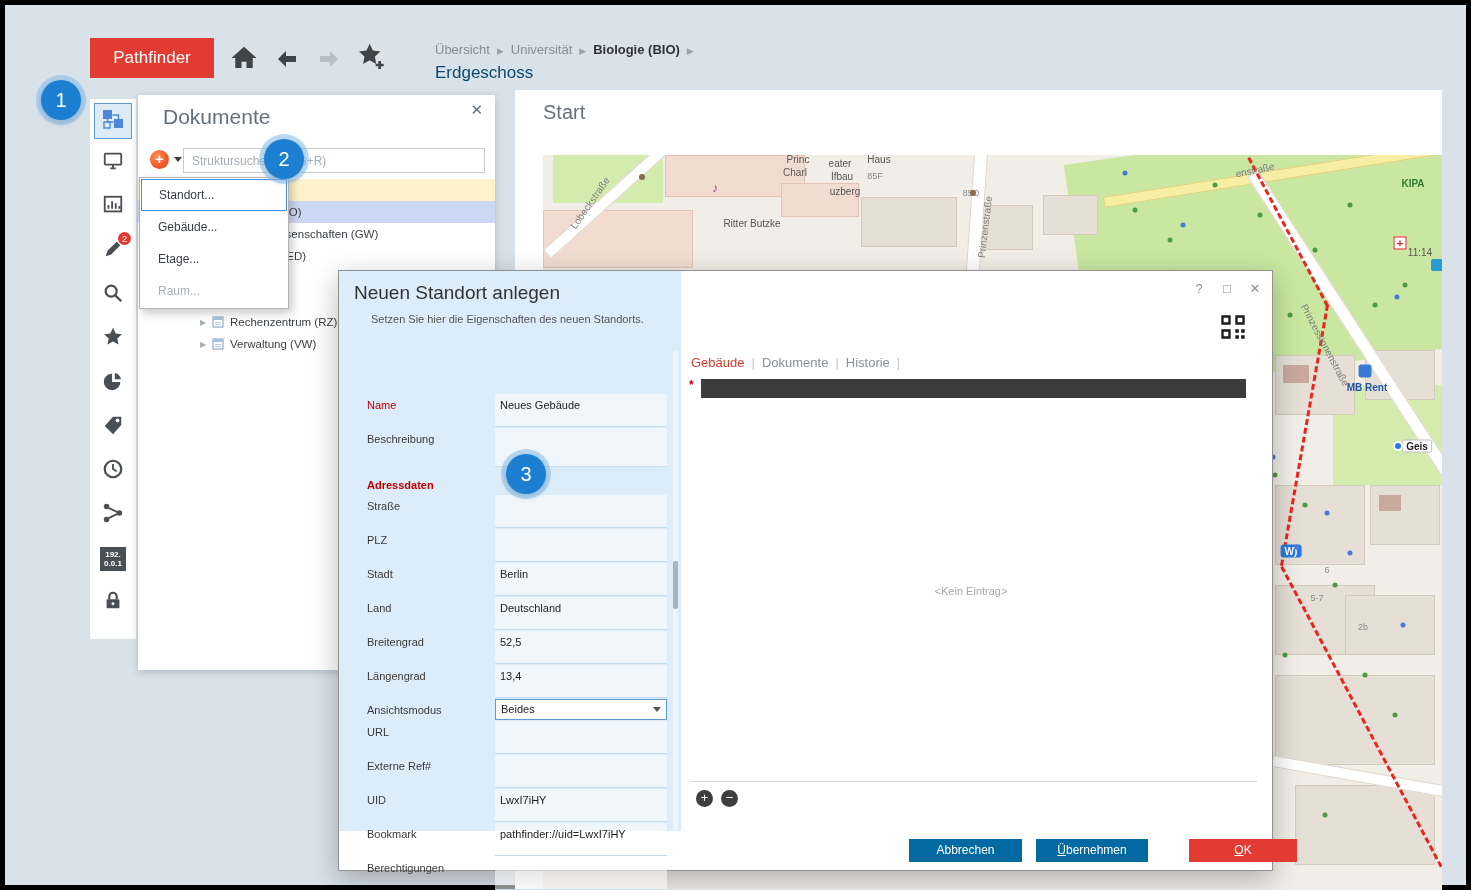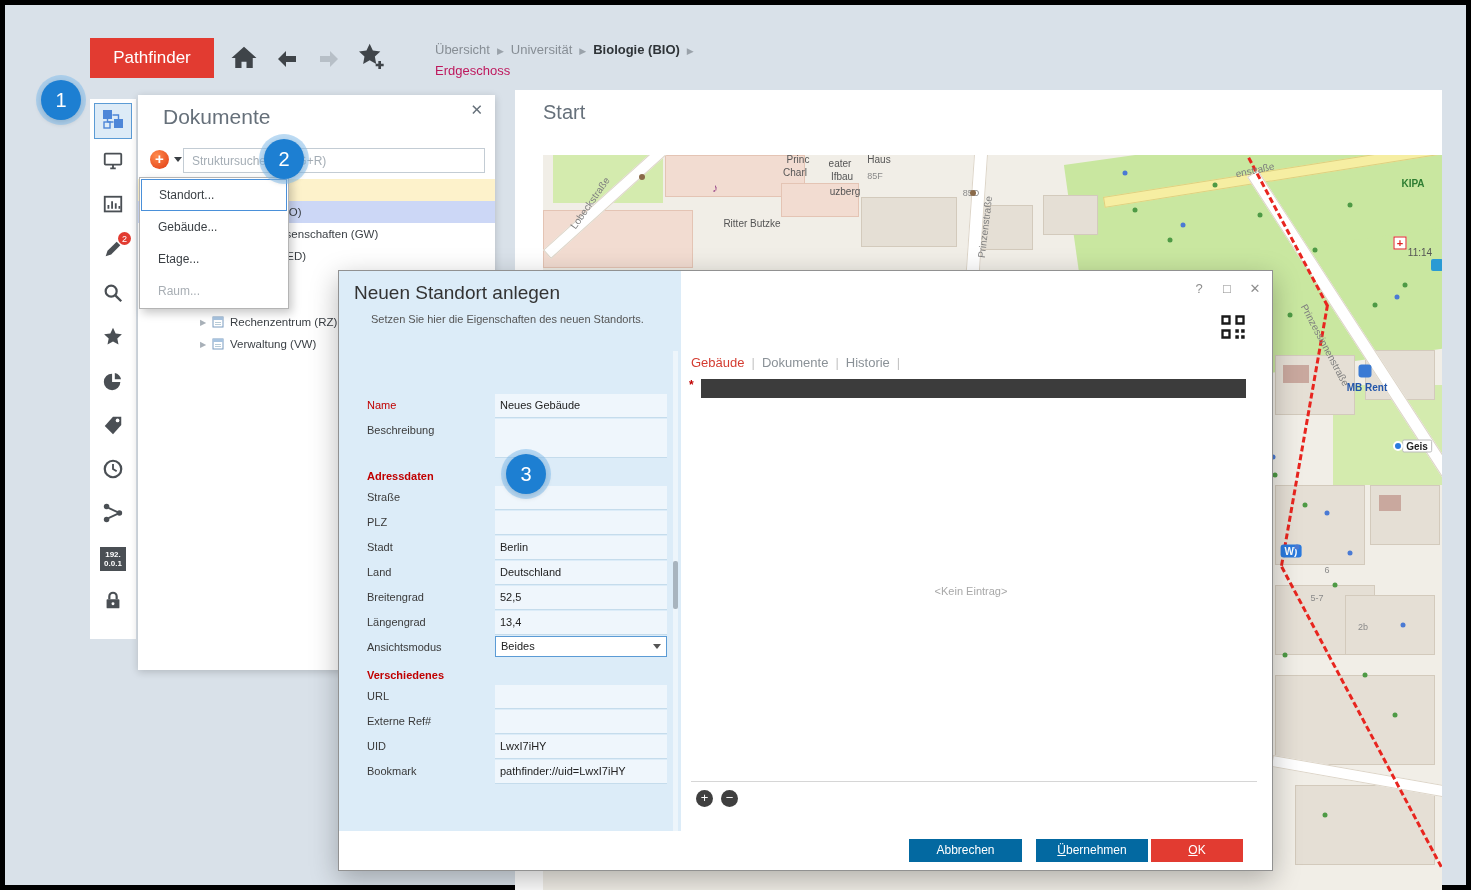--- a/index.html
+++ b/index.html
@@ -6,21 +6,21 @@
   html,body{width:1471px;height:890px;overflow:hidden;background:#000;}
   .screen{position:absolute;left:0;top:0;width:1471px;height:890px;background:#d9e1e9;border:5px solid #000;}
 
   
   .logo{position:absolute;left:85px;top:33px;width:124px;height:40px;background:#e23b31;color:#fff;
         font-size:17px;display:flex;align-items:center;justify-content:center;}
   .topicon{position:absolute;}
   .breadcrumb{position:absolute;left:430px;top:37px;font-size:13px;color:#878e95;white-space:nowrap;}
   .breadcrumb .em{color:#2f3438;font-weight:700;}
   .breadcrumb .sep{color:#9aa2aa;font-size:9px;margin:0 7px;}
-  .bc2{position:absolute;left:430px;top:58px;font-size:13px;color:#be185d;}
+  .bc2{position:absolute;left:430px;top:58px;font-size:17px;color:#0c4a6e;}
 
   
   .sidebar{position:absolute;left:85px;top:94px;width:46px;height:540px;background:#fff;
            display:flex;flex-direction:column;align-items:center;padding-top:4px;}
   .side-cell{width:40px;height:40px;min-height:40px;display:flex;align-items:center;justify-content:center;
              position:relative;margin-bottom:4px;}
   .side-cell.active{border:1px solid #5b9bd5;background:#ddebf7;width:38px;height:36px;min-height:36px;}
   .side-badge{position:absolute;top:1px;right:2px;background:#e23b31;color:#fff;border-radius:50%;
               width:13px;height:13px;font-size:9px;display:flex;align-items:center;justify-content:center;}
   .ip-box{background:#4a4f54;color:#fff;font-size:8px;font-weight:700;line-height:9px;padding:3px 4px;text-align:center;}
@@ -87,21 +87,21 @@
           box-shadow:0 8px 26px rgba(0,0,0,.28);z-index:20;}
   .dlg-panel{position:absolute;left:0;top:0;width:342px;height:560px;background:#dcecf8;}
   .dlg-title{position:absolute;left:15px;top:11px;font-size:19px;color:#333;z-index:2;}
   .dlg-sub{position:absolute;left:32px;top:42px;font-size:11px;color:#555;z-index:2;}
   .dlg-ctrl{position:absolute;top:10px;font-size:13px;color:#8e8e8e;width:20px;text-align:center;cursor:pointer;}
   .form{position:absolute;left:28px;top:80px;width:300px;z-index:2;margin-top:43px;}
   .frow{display:flex;margin-bottom:1px;}
   .frow .lab{width:128px;font-size:11px;color:#3a3a3a;padding-top:5px;}
   .frow.req .lab{color:#c00000;}
   .frow .val{flex:1;background:rgba(255,255,255,.55);border-bottom:1px solid #c5dcec;font-size:11px;color:#222;
-             height:24px;line-height:22px;padding:0 5px;overflow:hidden;white-space:nowrap;}
+             height:33px;line-height:22px;padding:0 5px;overflow:hidden;white-space:nowrap;}
   .frow .val.tall{height:39px;}
   .frow .val.fdrop{display:flex;align-items:center;justify-content:space-between;background:#fff;
                    border:1px solid #5b9bd5;height:21px;line-height:19px;}
   .dcaret{width:0;height:0;border-left:4px solid transparent;border-right:4px solid transparent;border-top:5px solid #555;}
   .fsec{font-size:11px;font-weight:700;color:#c00000;height:22px;line-height:24px;margin-top:6px;}
   .plusbox{display:inline-block;width:11px;height:11px;border:1px solid #888;background:#fff;color:#555;
            font-size:10px;line-height:9px;text-align:center;font-weight:400;margin-right:5px;vertical-align:-1px;}
   .vscroll-track{position:absolute;left:334px;top:80px;width:5px;height:480px;background:#edf5fb;}
   .vscroll-thumb{position:absolute;left:334px;top:290px;width:5px;height:48px;background:#a8b4be;border-radius:2px;}
   .tabs{position:absolute;left:352px;top:84px;font-size:13px;white-space:nowrap;}
@@ -448,36 +448,39 @@
           <div class="lab">Längengrad</div>
           <div class="val">13,4</div>
         </div>
         <div class="frow">
           <div class="lab">Ansichtsmodus</div>
           <div class="val fdrop">
             <span>Beides</span>
             <span class="dcaret"></span>
           </div>
         </div>
-        <div class="fsec">Verschiedenes</div>
         <div class="frow">
           <div class="lab">URL</div>
           <div class="val"></div>
         </div>
         <div class="frow">
           <div class="lab">Externe Ref#</div>
           <div class="val"></div>
         </div>
         <div class="frow">
           <div class="lab">UID</div>
           <div class="val">LwxI7iHY</div>
         </div>
         <div class="frow">
           <div class="lab">Bookmark</div>
           <div class="val">pathfinder://uid=LwxI7iHY</div>
+        </div>
+        <div class="frow">
+          <div class="lab">Berechtigungen</div>
+          <div class="val"></div>
         </div>
       </div>
     <div class="vscroll-track"></div>
     <div class="vscroll-thumb"></div>
     <div class="qr">
       <svg width="28" height="28" viewBox="0 0 24 24">
           <path fill="#1a1a1a" d="M2 2h8v8H2zm2 2v4h4V4zm10-2h8v8h-8zm2 2v4h4V4zM2 14h8v8H2zm2 2v4h4v-4zm10-2h3v3h-3zm5 0h3v3h-3zm-5 5h3v3h-3zm5 0h3v3h-3z"></path>
         </svg>
     </div>
     <div class="tabs" id="dlg-tabs"><span class="tab active">Gebäude</span><span class="tab-sep">|</span><span class="tab">Dokumente</span><span class="tab-sep">|</span><span class="tab">Historie</span><span class="tab-sep">|</span></div>
@@ -485,21 +488,21 @@
     <div class="darkbar"></div>
     <div class="kein">&lt;Kein Eintrag&gt;</div>
     <div class="hsep"></div>
     <div id="list-btns">
         <div class="circ-btn" style="left: 357px; top: 519px;">+</div>
         <div class="circ-btn" style="left: 382px; top: 519px;">−</div>
       </div>
     <div id="dlg-footer">
         <div class="dlg-btn dark" style="left: 570px; width: 113px;">Abbrechen</div>
         <div class="dlg-btn dark" style="left: 697px; width: 112px;"><u>Ü</u>bernehmen</div>
-        <div class="dlg-btn red" style="left: 812px; width: 92px;"><u>O</u>K</div>
+        <div class="dlg-btn red" style="left: 850px; width: 108px;"><u>O</u>K</div>
       </div>
   </div>
 
   <div id="badges">
       <div class="badge" style="left: 36px; top: 75px;">1</div>
       <div class="badge" style="left: 259px; top: 134px;">2</div>
       <div class="badge" style="left: 501px; top: 449px;">3</div>
     </div>
 </div>
 

